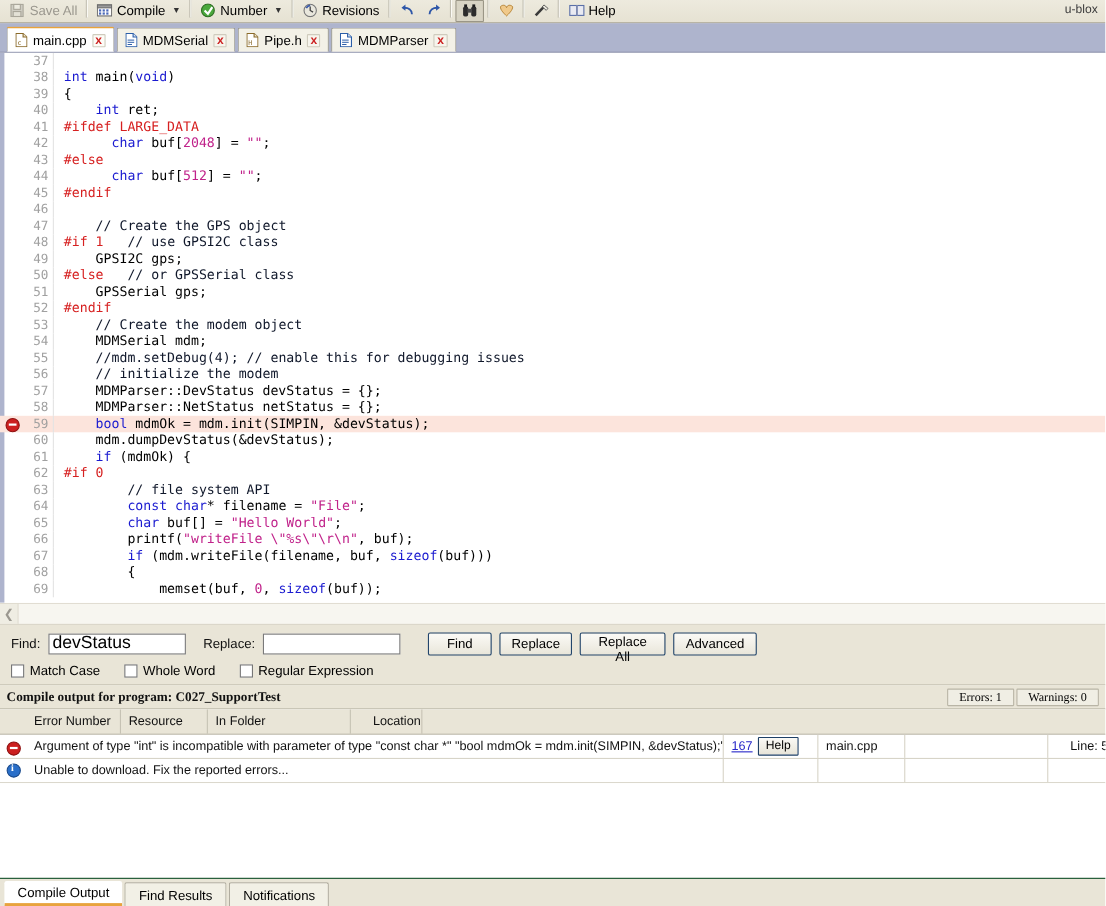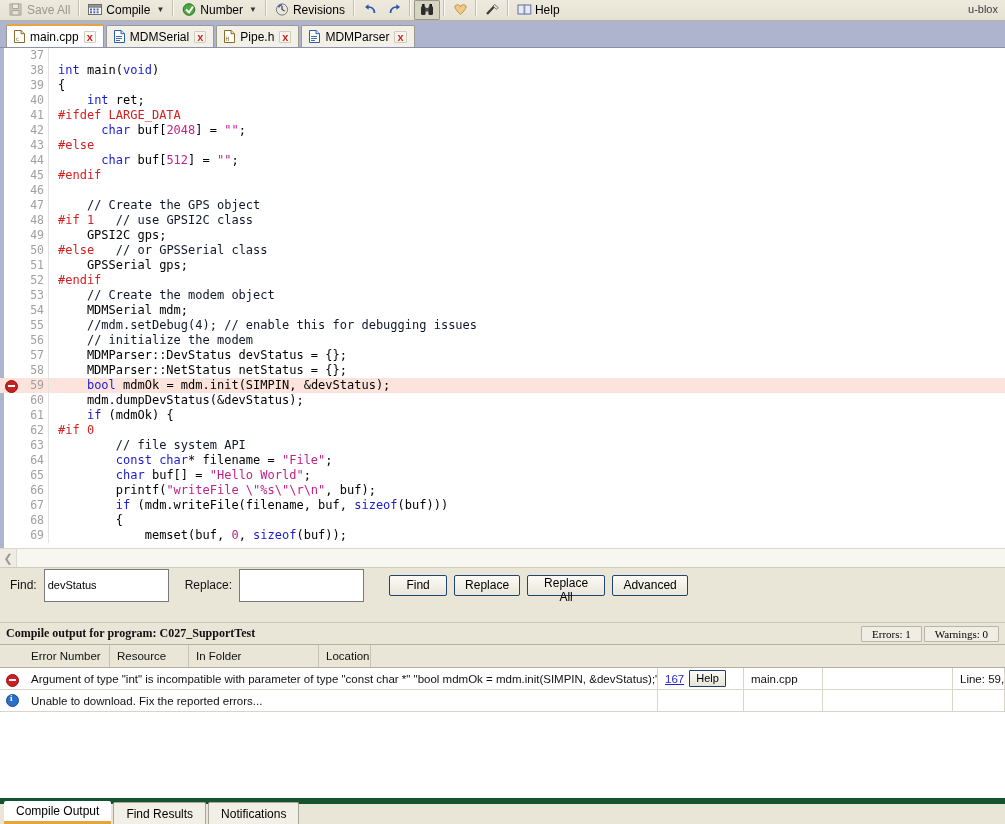--- a/index.html
+++ b/index.html
@@ -88,22 +88,22 @@
   .hs-track{flex:1;height:18px;background:#f7f6f0;}
   
   .findbar{
     width:1005px;height:55px;box-sizing:border-box;
     background:#e9e5d7;border-bottom:1px solid #c9c5b6;
     padding:6px 10px 0 10px;
   }
   .frow{display:flex;align-items:center;gap:7px;height:22px;}
   .flabel{font-size:12px;color:#111;}
   .finput{
-    height:33px;box-sizing:border-box;border:1px solid #7a7a7a;background:#fff;
-    font-family:"Liberation Sans",sans-serif;font-size:11px;padding:0 3px;color:#000;outline:none;
+    height:19px;box-sizing:border-box;border:1px solid #7a7a7a;background:#fff;
+    font-family:"Liberation Sans",sans-serif;font-size:16px;padding:0 3px;color:#000;outline:none;
   }
   #find-input{width:125px;}
   #replace-input{width:125px;}
   .fbtn{
     height:21px;box-sizing:border-box;
     border:1px solid #22456b;background:linear-gradient(#fbfaf6,#e9e6da);
     font-family:"Liberation Sans",sans-serif;font-size:12px;color:#000;
     padding:0 10px;border-radius:2px;cursor:default;
   }
   .frow2{display:flex;align-items:center;gap:22px;margin-top:6px;height:16px;}
@@ -132,38 +132,38 @@
   .td{
     box-sizing:border-box;font-size:11.5px;color:#111;
     display:flex;align-items:center;padding-left:7px;
     border-right:1px solid #d7d4c8;white-space:nowrap;overflow:hidden;
   }
   .c-icon{width:24px;flex:none;justify-content:center;padding-left:0;border-right:none;}
   .c-desc{width:634px;flex:none;}
   .c-num{width:86px;flex:none;gap:5px;}
   .c-res{width:79px;flex:none;}
   .c-fold{width:130px;flex:none;}
-  .c-loc{width:52px;flex:none;}
+  .c-loc{width:52px;flex:none;margin-left:13px;}
   .lnk{color:#2727c8;text-decoration:underline;font-size:11.5px;}
   .helpbtn{
     border:1px solid #1d3f66;background:linear-gradient(#faf9f5,#e7e4d8);
     font-size:11px;padding:0 6px;height:15px;line-height:14px;border-radius:1px;color:#000;
   }
   .infodot{
     display:inline-block;width:11px;height:11px;border-radius:50%;
     background:#2a6fc9;border:1px solid #1a4a8c;position:relative;
   }
   .infodot:after{content:"i";position:absolute;left:3.5px;top:-2px;color:#fff;font-size:9px;
      font-family:"Liberation Serif",serif;font-weight:bold;}
   
   .filler{width:1005px;background:#fff;}
   
   .bottomtabs{
     width:1005px;height:26px;box-sizing:border-box;
-    background:#e9e5d7;border-top:6px solid #14532d;
+    background:#e9e5d7;border-top:1px solid #14532d;
     display:flex;align-items:flex-end;padding-left:4px;
   }
   .btab{
     height:22px;box-sizing:border-box;display:flex;align-items:center;
     padding:0 12px;font-size:12px;margin-right:2px;cursor:default;
     background:#f2f0e6;border:1px solid #a9a598;border-bottom:none;border-radius:2px 2px 0 0;
   }
   .btab.active{background:#ffffff;border:none;border-bottom:3px solid #e8a33d;height:23px;}
 </style>
 </head>
@@ -393,20 +393,34 @@
   <div class="frow">
     <span class="flabel">Find:</span>
     <input id="find-input" class="finput" type="text" value="devStatus" style="">
     <span class="flabel" style="margin-left:9px">Replace:</span>
     <input id="replace-input" class="finput" type="text" value="" style="">
     <button class="fbtn" style="margin-left:18px;width:58px">Find</button>
     <button class="fbtn" style="width:66px">Replace</button>
     <button class="fbtn" style="width:78px">Replace All</button>
     <button class="fbtn" style="width:76px">Advanced</button>
   </div>
+  <div class="frow2">
+    <label class="cbwrap">
+      <span class="cbox"></span>
+      <span>Match Case</span>
+    </label>
+    <label class="cbwrap">
+      <span class="cbox"></span>
+      <span>Whole Word</span>
+    </label>
+    <label class="cbwrap">
+      <span class="cbox"></span>
+      <span>Regular Expression</span>
+    </label>
+  </div>
 </div>
 
 <div class="co-header">
   <span class="co-title">Compile output for program: C027_SupportTest</span>
   <span class="co-right">
     <span class="co-chip">Errors: 1</span>
     <span class="co-chip">Warnings: 0</span>
   </span>
 </div>
 

